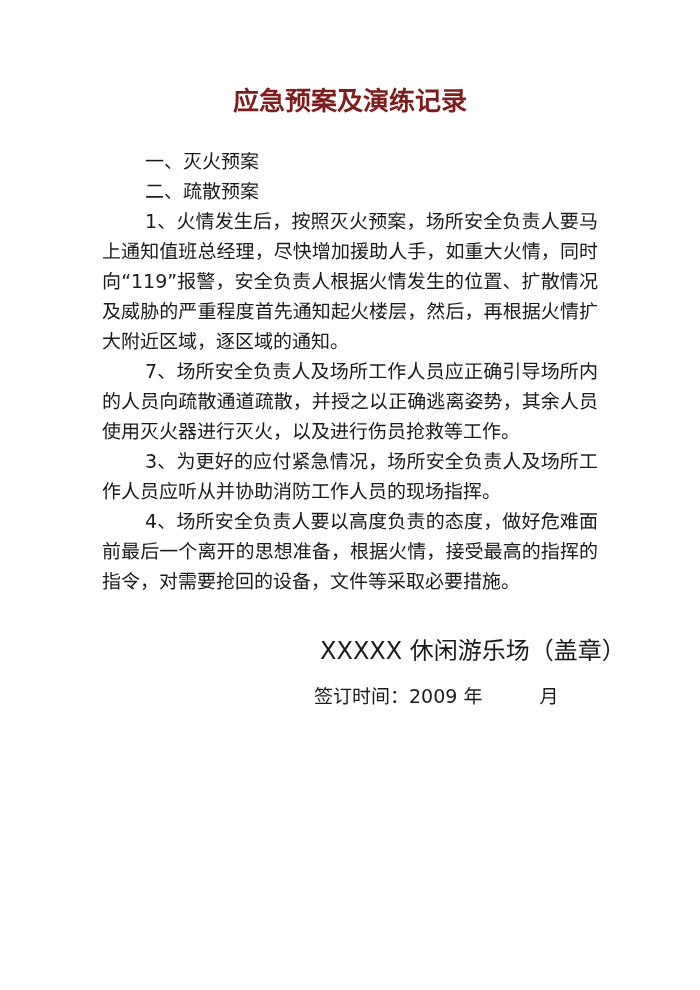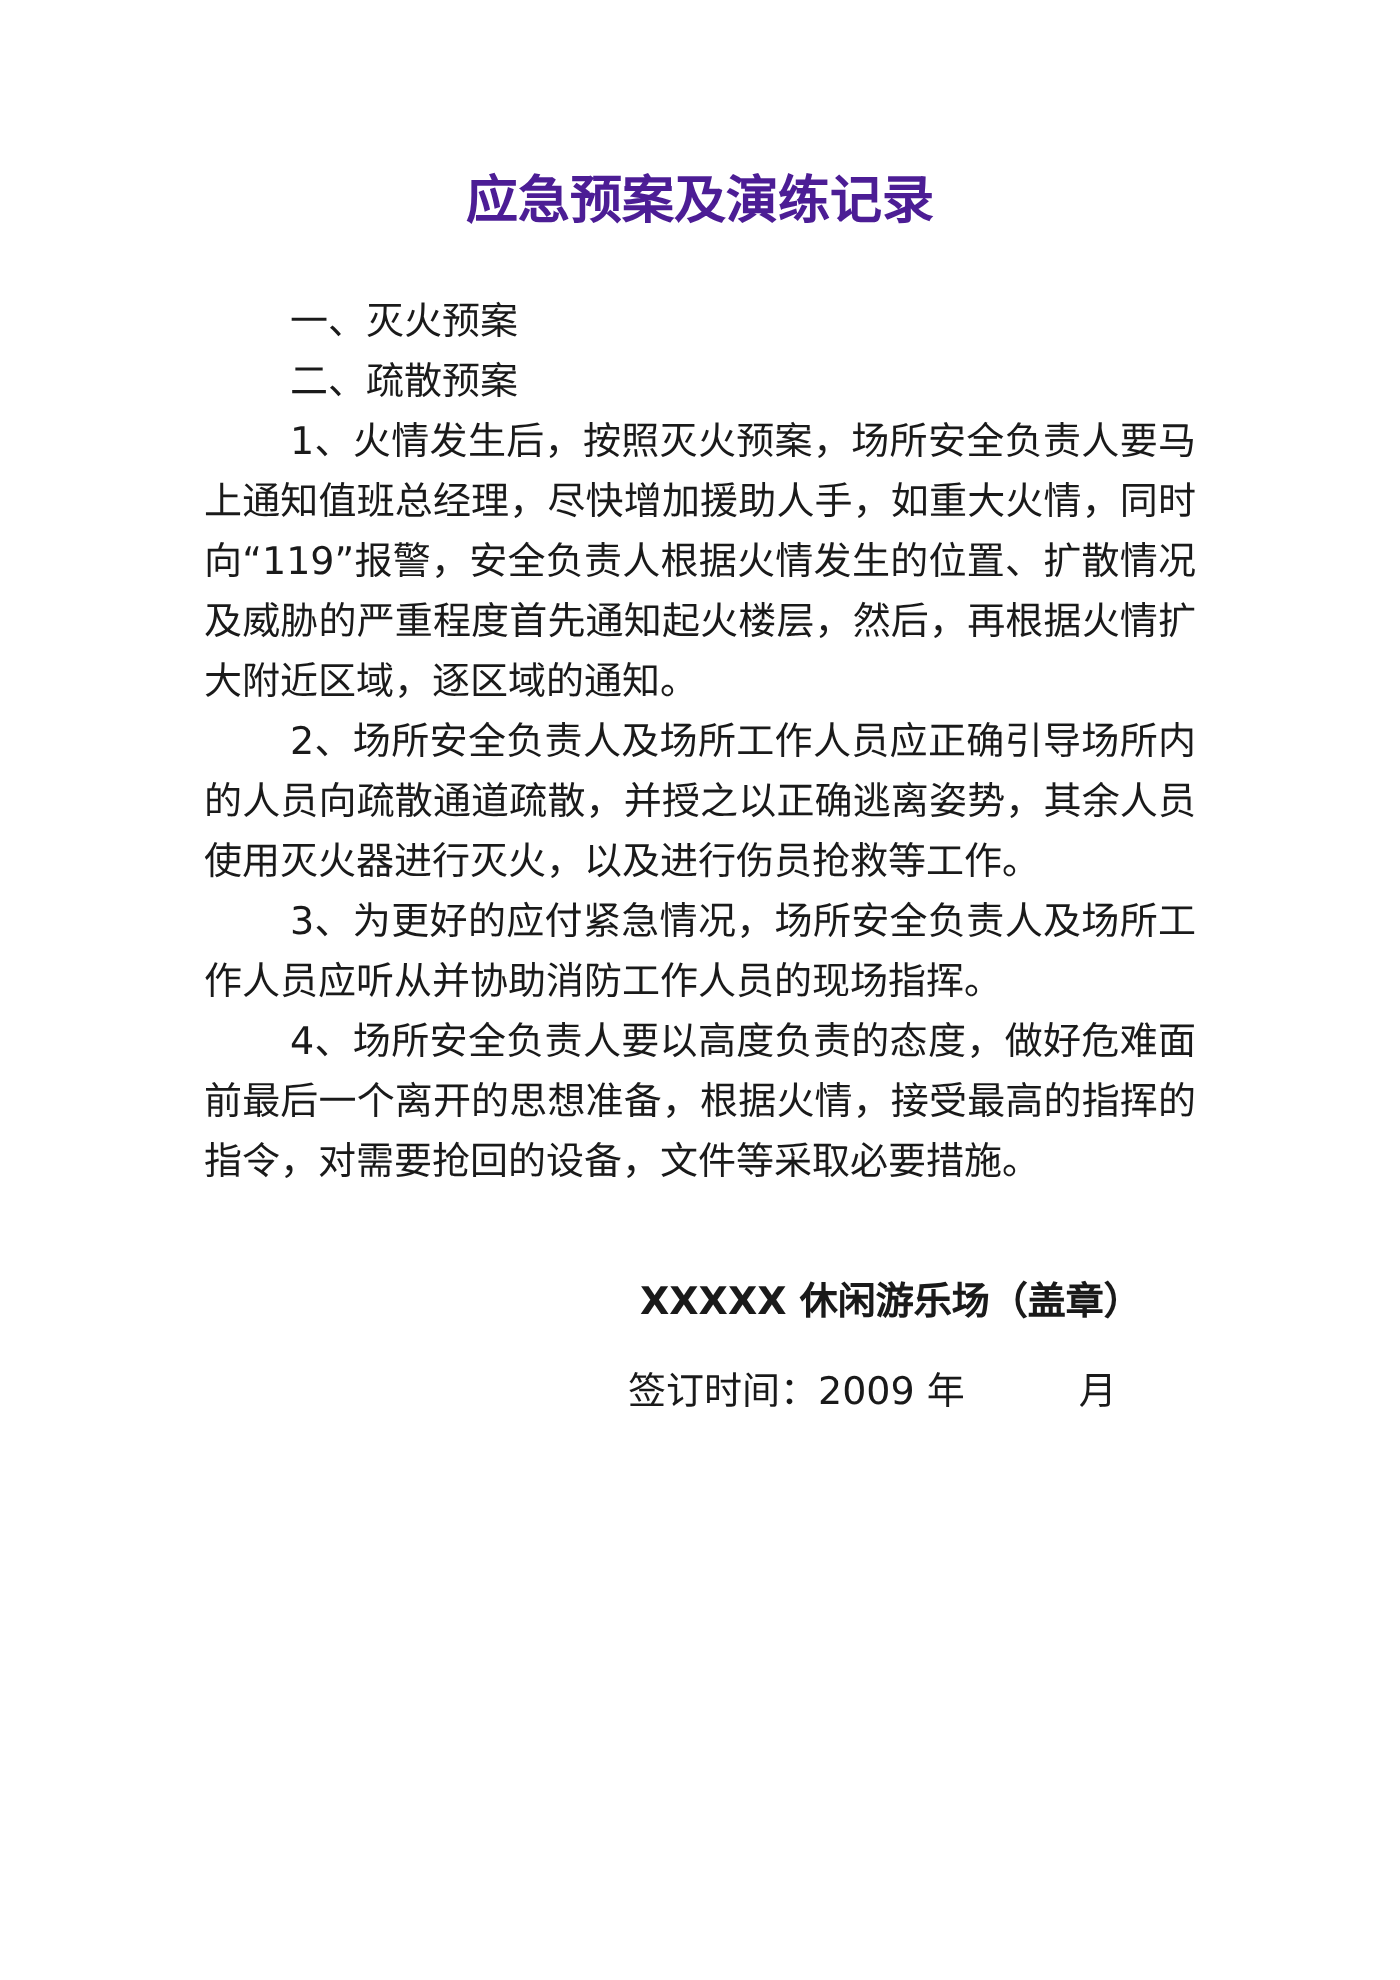--- a/index.html
+++ b/index.html
@@ -21,64 +21,63 @@
     background: #ffffff;
   }
   .doc-title {
     margin: 84px 0 0 0;
     padding: 0;
     text-align: center;
     font-size: 26px;
     line-height: 34px;
     font-weight: 600;
     letter-spacing: 0px;
-    color: #4c1d95;
+    color: #7f1d1d;
   }
   .doc-body {
     margin-top: 28px;
     padding: 0 102px 0 102px;
     font-size: 19px;
     line-height: 30px;
     text-align: justify;
     text-justify: inter-ideograph;
     word-break: break-all;
   }
   .doc-body p {
     margin: 0;
     padding: 0;
     text-indent: 43px;
   }
   .sig-line {
     margin-top: 40px;
     padding-left: 320px;
-    font-size: 19px;
+    font-size: 24px;
     line-height: 30px;
     white-space: pre;
-    font-weight: bold;
   }
   .date-line {
     margin-top: 15px;
     padding-left: 314px;
     font-size: 19px;
     line-height: 30px;
     white-space: pre;
   }
 </style>
 </head>
 <body>
 
 <div class="page">
 
   <h1 class="doc-title">应急预案及演练记录</h1>
 
   <div class="doc-body">
     <p>一、灭火预案</p>
     <p>二、疏散预案</p>
     <p>1、火情发生后，按照灭火预案，场所安全负责人要马上通知值班总经理，尽快增加援助人手，如重大火情，同时向“119”报警，安全负责人根据火情发生的位置、扩散情况及威胁的严重程度首先通知起火楼层，然后，再根据火情扩大附近区域，逐区域的通知。</p>
-    <p>2、场所安全负责人及场所工作人员应正确引导场所内的人员向疏散通道疏散，并授之以正确逃离姿势，其余人员使用灭火器进行灭火，以及进行伤员抢救等工作。</p>
+    <p>7、场所安全负责人及场所工作人员应正确引导场所内的人员向疏散通道疏散，并授之以正确逃离姿势，其余人员使用灭火器进行灭火，以及进行伤员抢救等工作。</p>
     <p>3、为更好的应付紧急情况，场所安全负责人及场所工作人员应听从并协助消防工作人员的现场指挥。</p>
     <p>4、场所安全负责人要以高度负责的态度，做好危难面前最后一个离开的思想准备，根据火情，接受最高的指挥的指令，对需要抢回的设备，文件等采取必要措施。</p>
   </div>
 
   <div class="sig-line">XXXXX 休闲游乐场（盖章）</div>
 
   <div class="date-line">签订时间：2009 年　　　月</div>
 
 </div>
 

